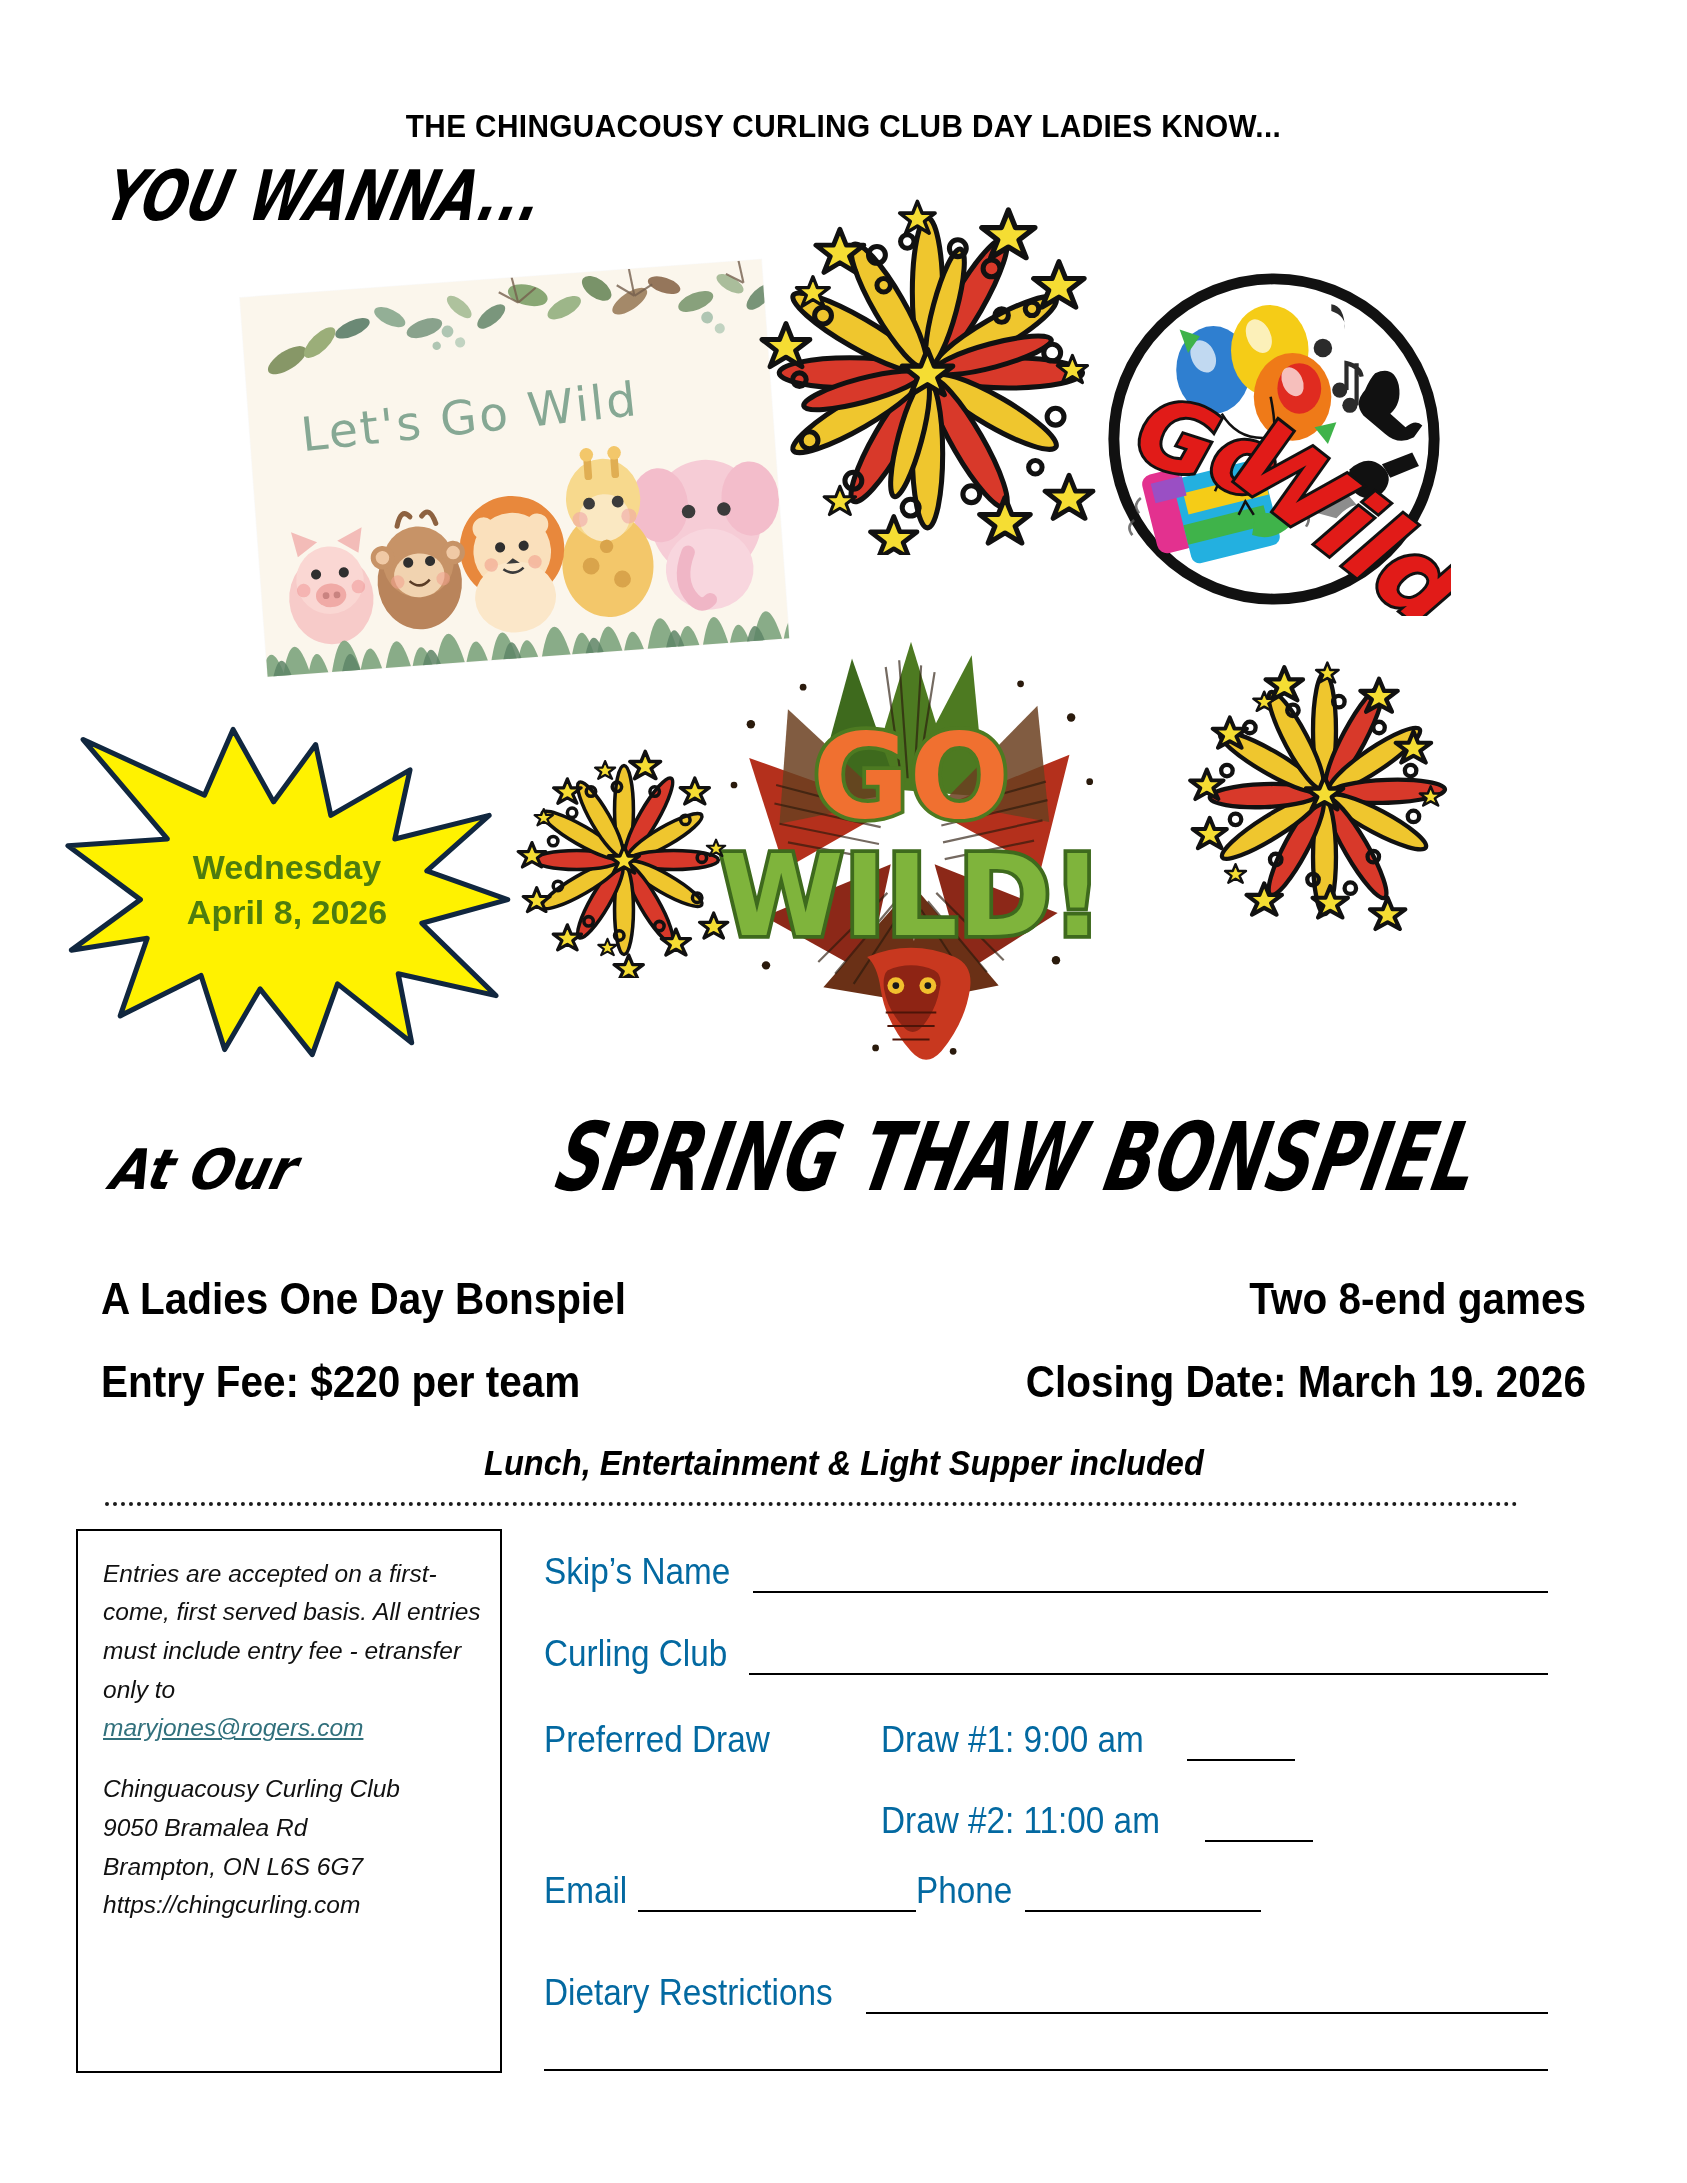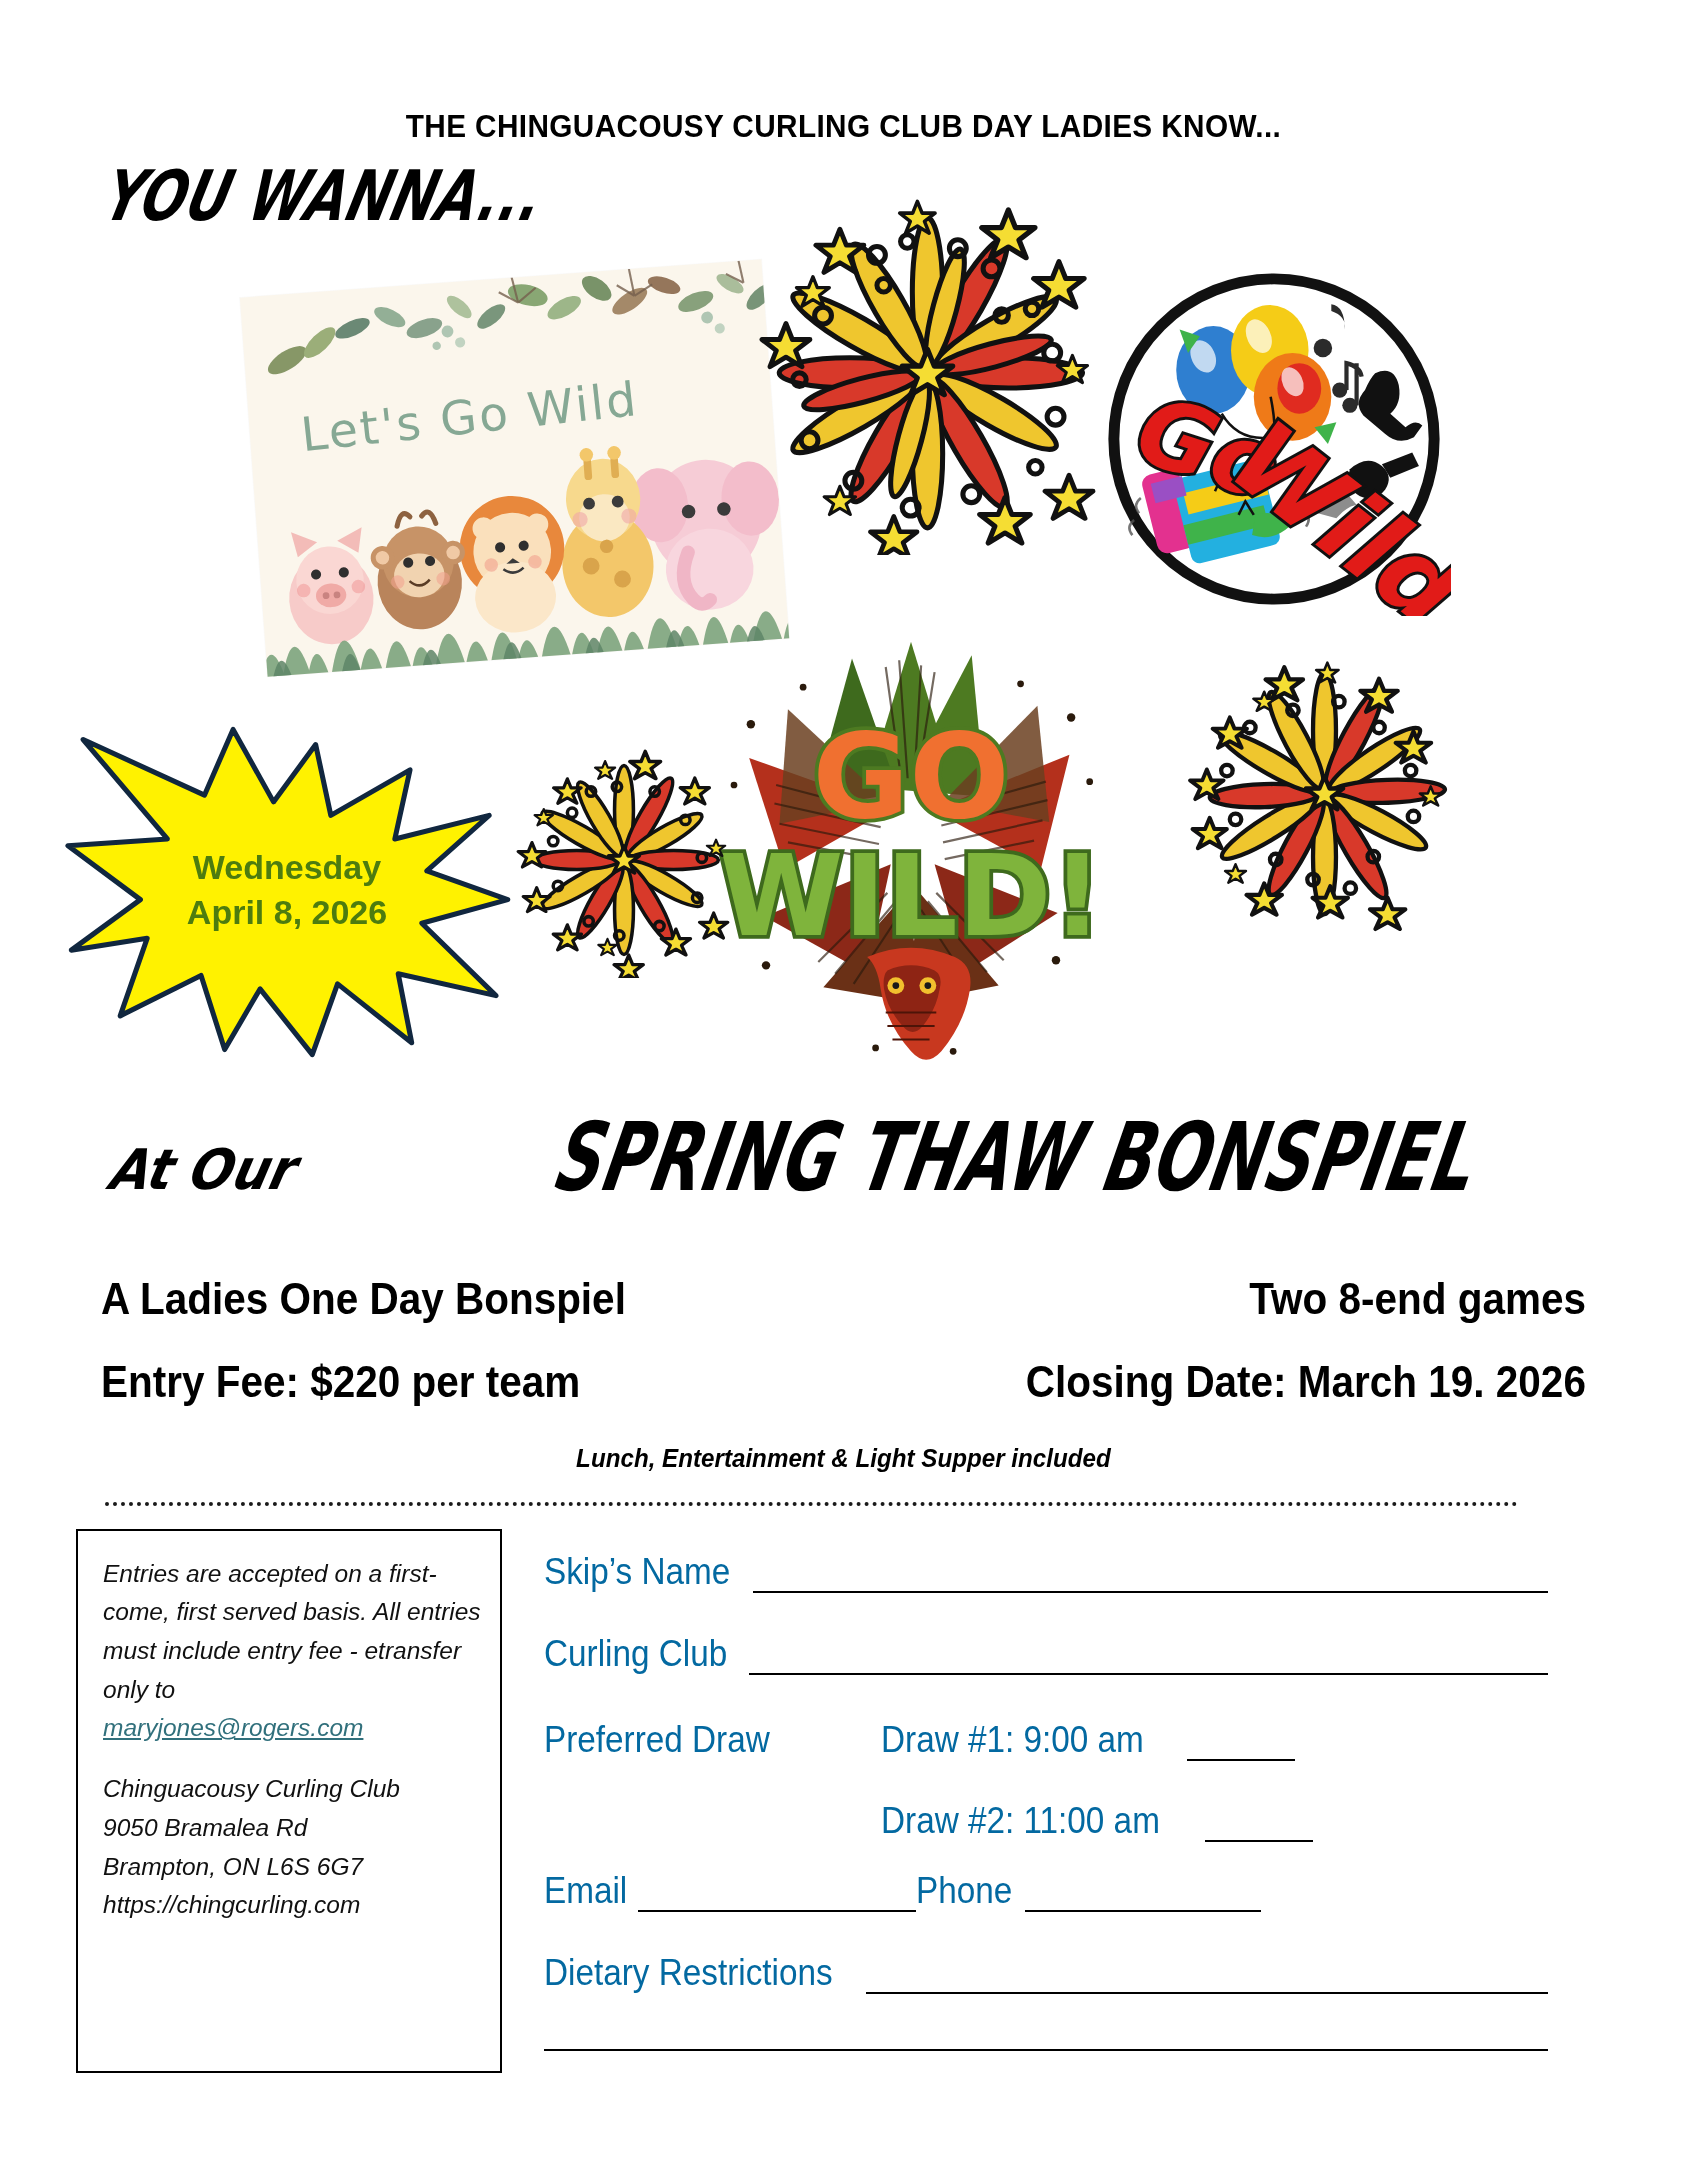--- a/index.html
+++ b/index.html
@@ -150,21 +150,21 @@
   .detail-row span.r { transform-origin: right; }
   .row-1 { top: 1274px; }
   .row-2 { top: 1357px; }
 
   .lunch-line {
     position: absolute;
     top: 1443px; left: 0; width: 1687px;
     text-align: center;
     font-family: "Liberation Sans Narrow", "Liberation Sans", sans-serif;
     font-weight: bold; font-style: italic;
-    font-size: 26px;
+    font-size: 35px;
     color: #000;
   }
   .lunch-line span { display:inline-block; transform: scaleX(0.93); }
 
   
   .cut-line {
     position: absolute;
     top: 1502px; left: 105px;
     width: 1413px; height: 6.7px;
     border-top: 4.2px dotted #1a1a1a;
@@ -219,21 +219,21 @@
   }
   .f-row .fill.short { flex: 0 0 108px; }
   .f-row .fill.mid   { flex: 0 0 278px; }
   .f-row .fill.phone { flex: 0 0 236px; }
 
   .r-skip    { margin-top: 20px; }
   .r-club    { margin-top: 40px; }
   .r-draw1   { margin-top: 44px; }
   .r-draw2   { margin-top: 39px; }
   .r-contact { margin-top: 28px; }
-  .r-diet    { margin-top: 40px; }
+  .r-diet    { margin-top: 60px; }
   .r-blank   { margin-top: 52px; }
 
   .draw-left  { width: 337px; display: inline-block; }
   .draw-right { display: inline-flex; align-items: flex-end; gap: 12px; }
   .draw-right .lbl { transform: scaleX(0.9); transform-origin: left; }
 
   .blank-line {
     border-bottom: 2.5px solid #000;
     height: 5px;
     width: 100%;

